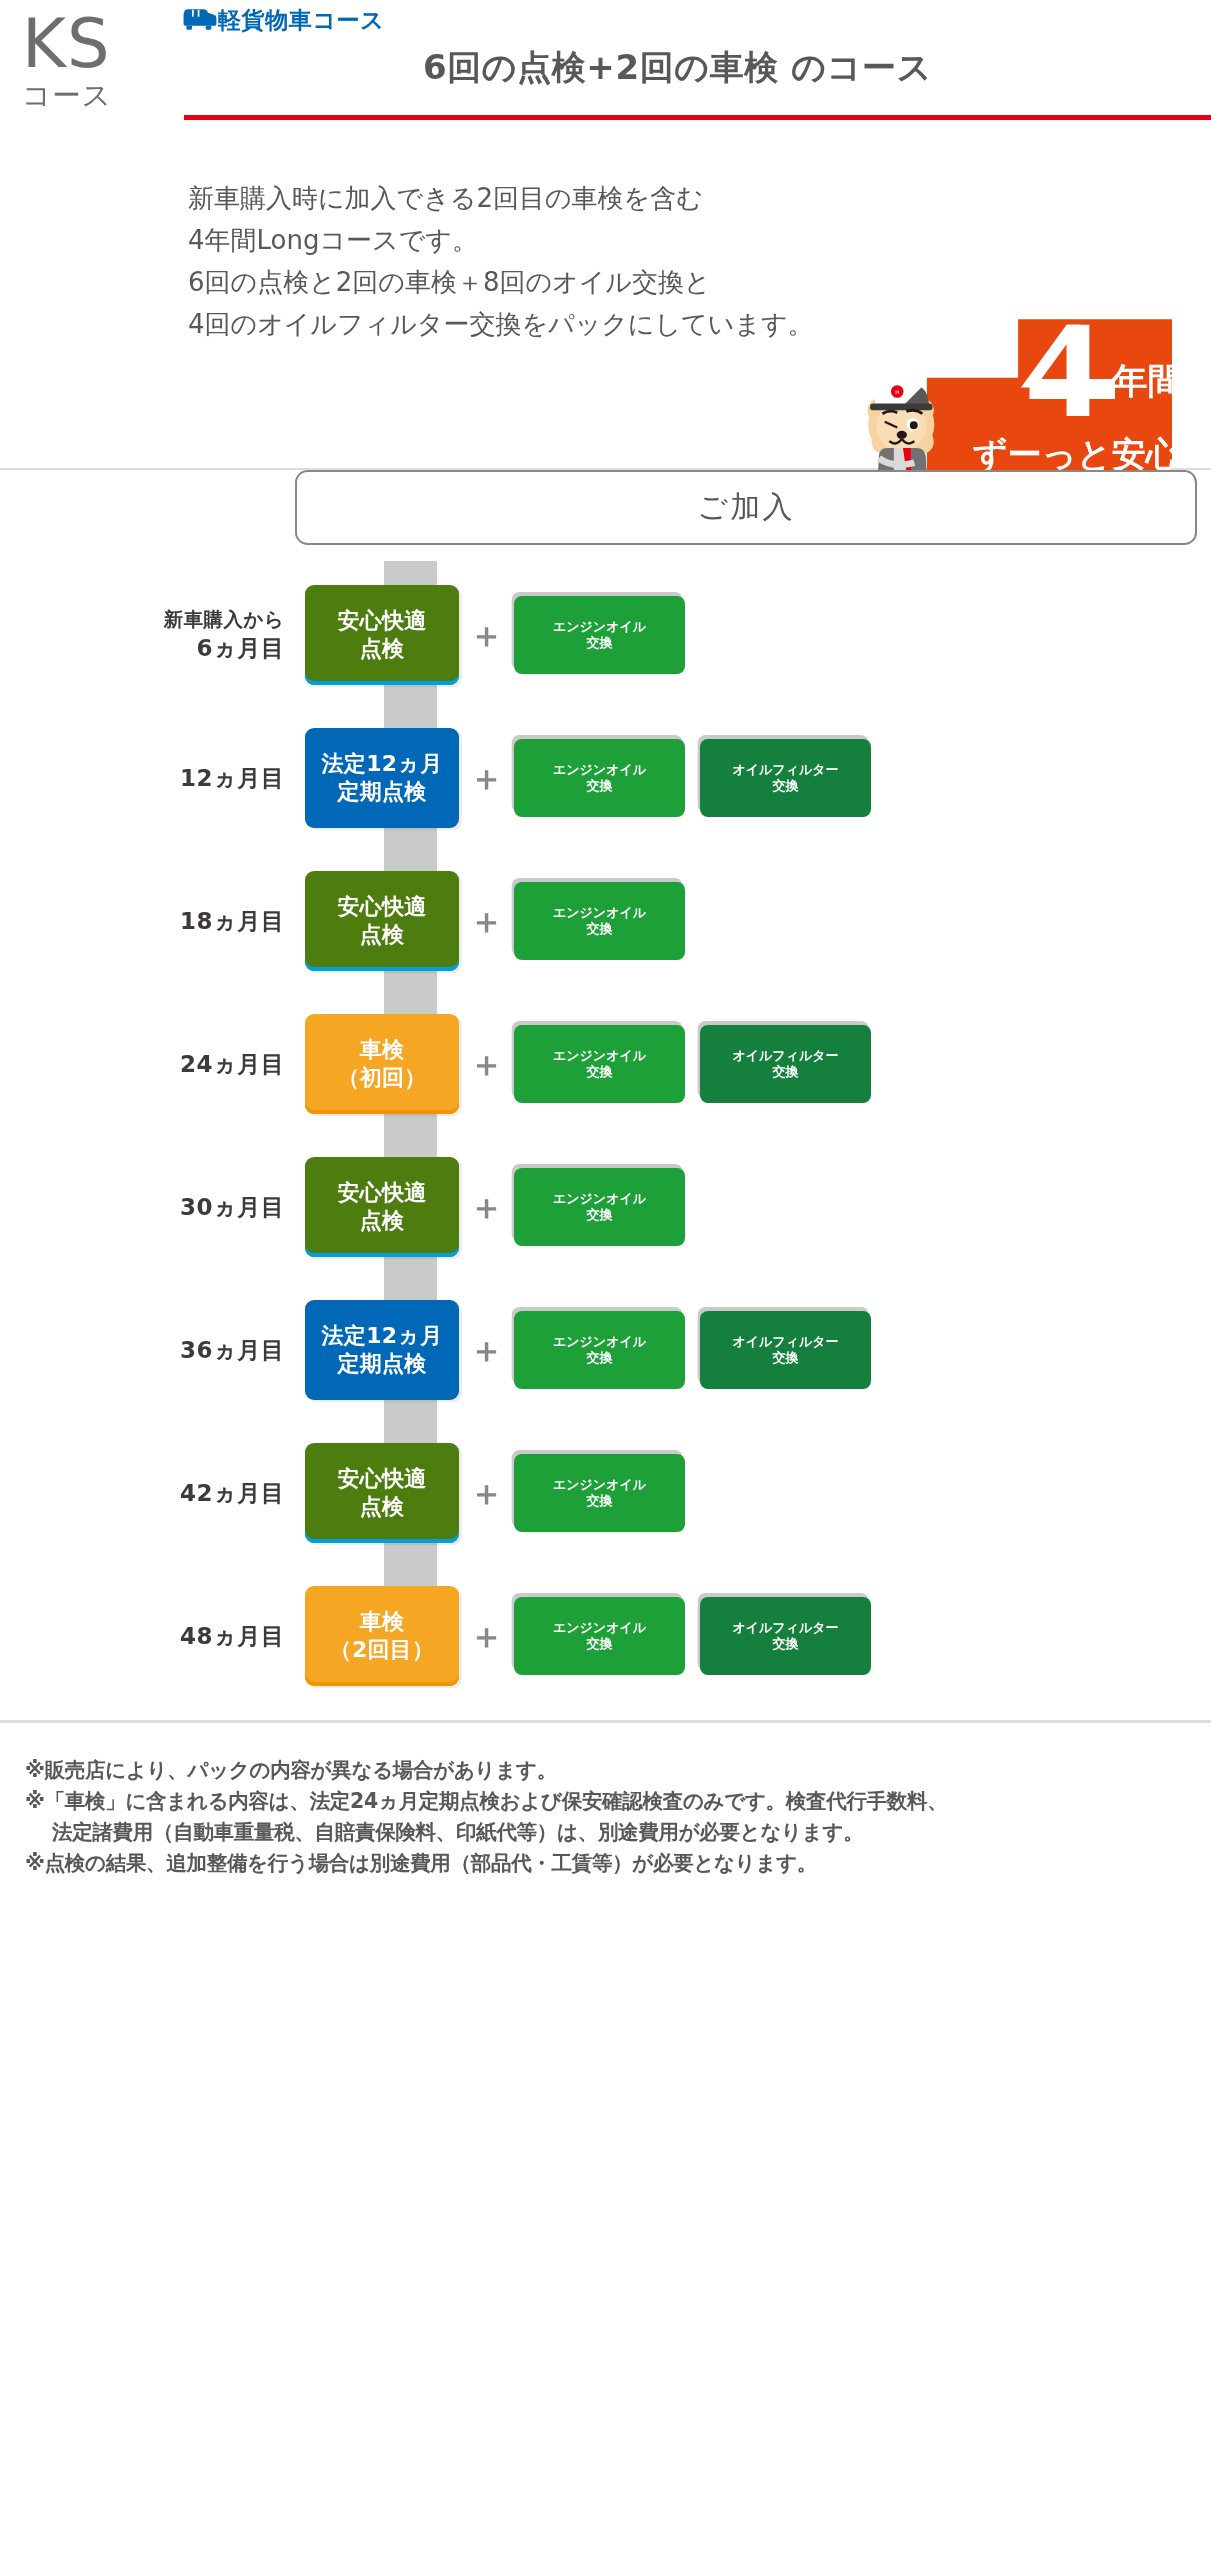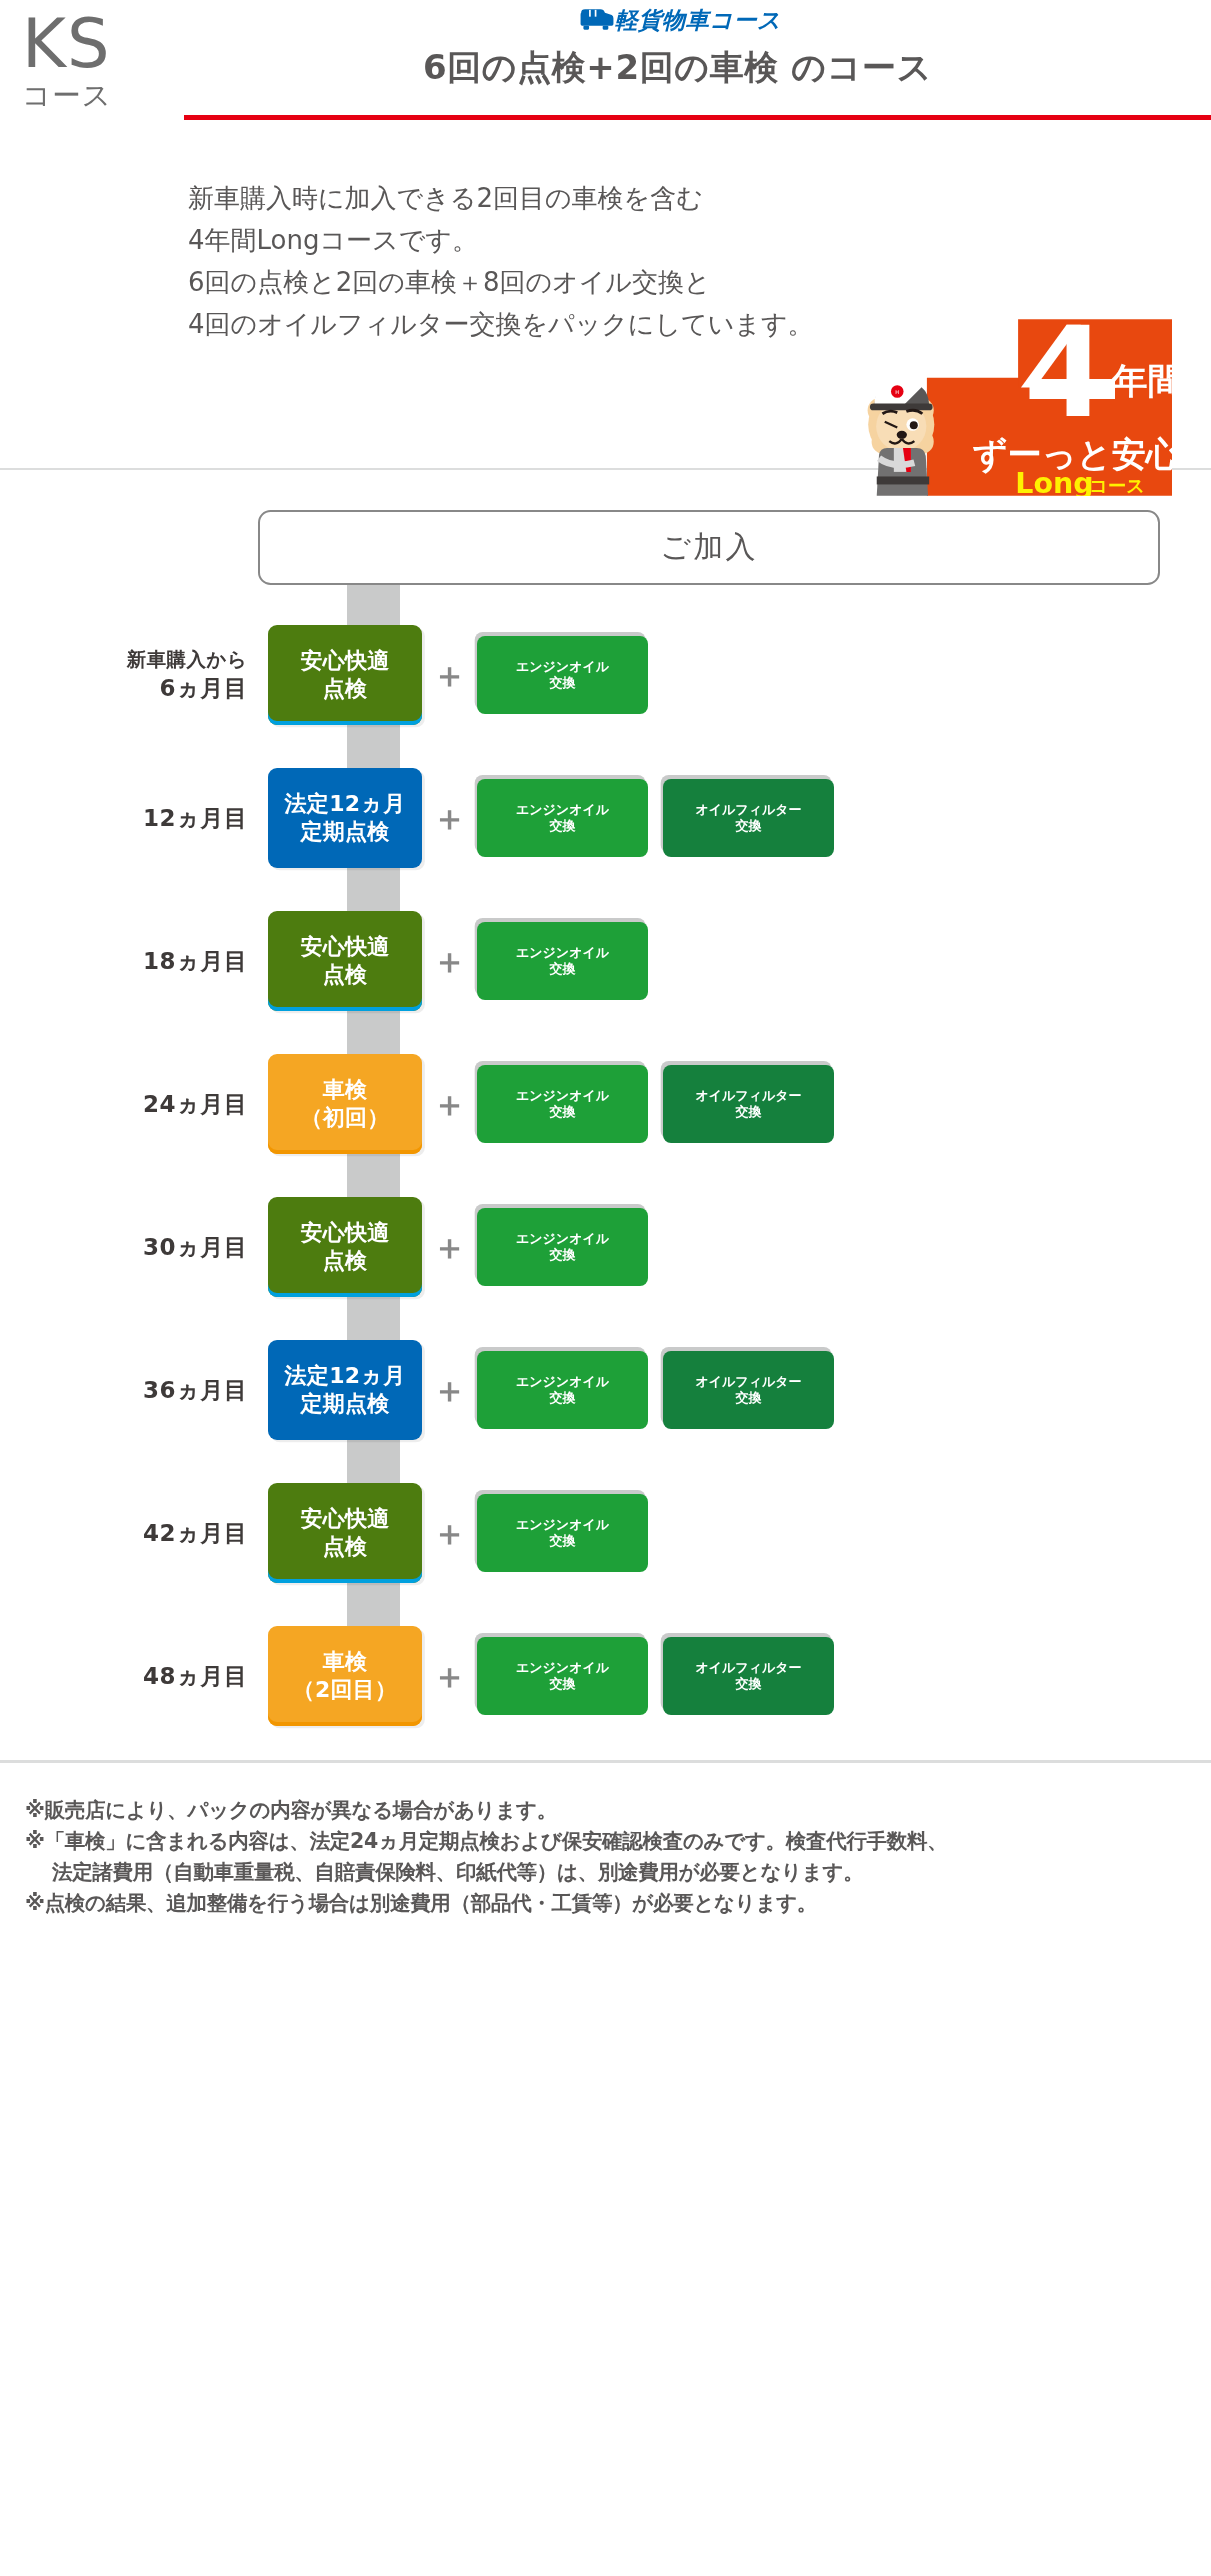--- a/index.html
+++ b/index.html
@@ -39,25 +39,23 @@
 
   .head-right {
     position: absolute;
     left: 183px;
     right: 0;
     top: 0;
   }
   .truck-badge {
     display: flex;
     align-items: center;
-    justify-content: center;
     gap: 1px;
     height: 40px;
     padding-right: 34px;
-    font-style: italic;
   }
   .truck-icon { display: block; }
   .truck-label {
     font-size: 23px;
     font-weight: bold;
     color: #0068B7;
     letter-spacing: 0.6px;
   }
   .main-title {
     text-align: center;
@@ -114,22 +112,22 @@
   
   .section-divider {
     width: 100%;
     height: 2.3px;
     background: #DCDDDD;
   }
 
   
   .flow {
     position: relative;
-    padding-top: 40px;
     padding-bottom: 34px;
+    margin-left: 37px;
   }
 
   
   .spine {
     position: absolute;
     left: 347px;
     top: 91px;
     width: 53px;
     bottom: 86px;
     background: #C9CACA;

